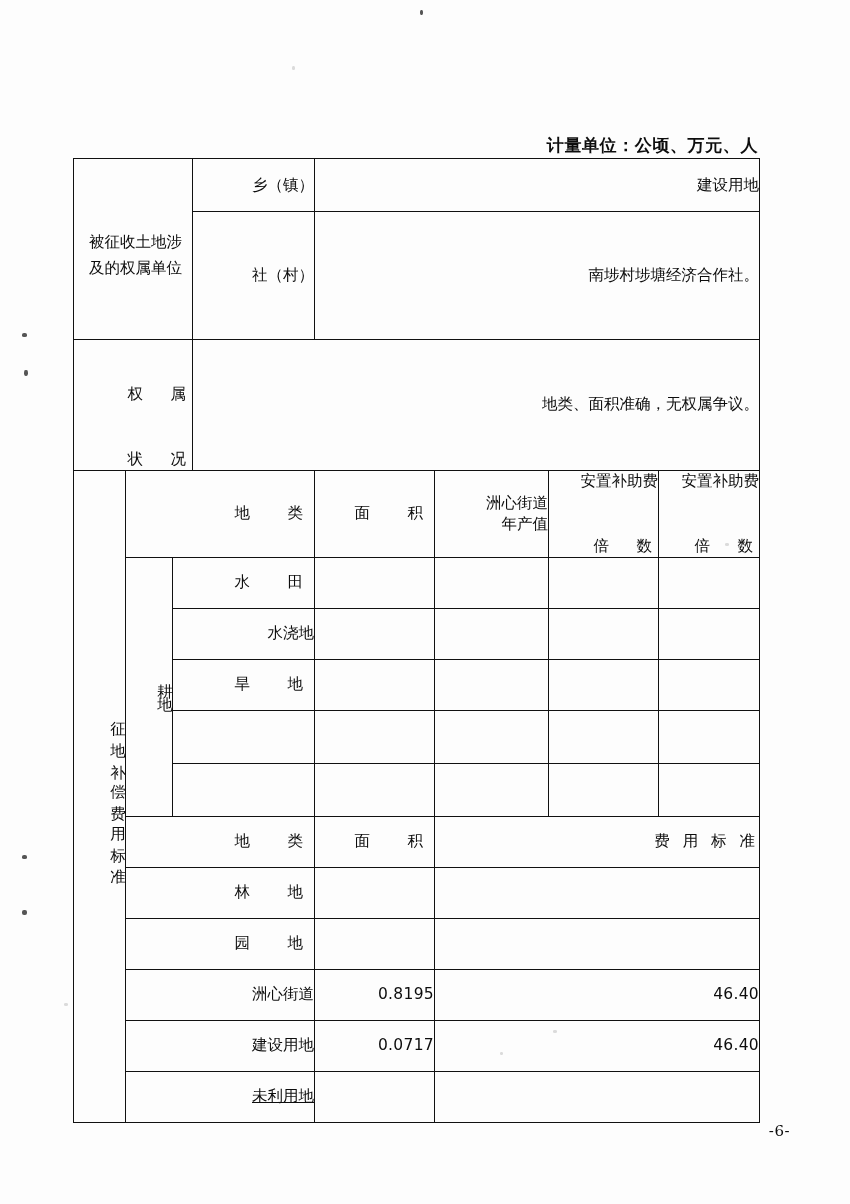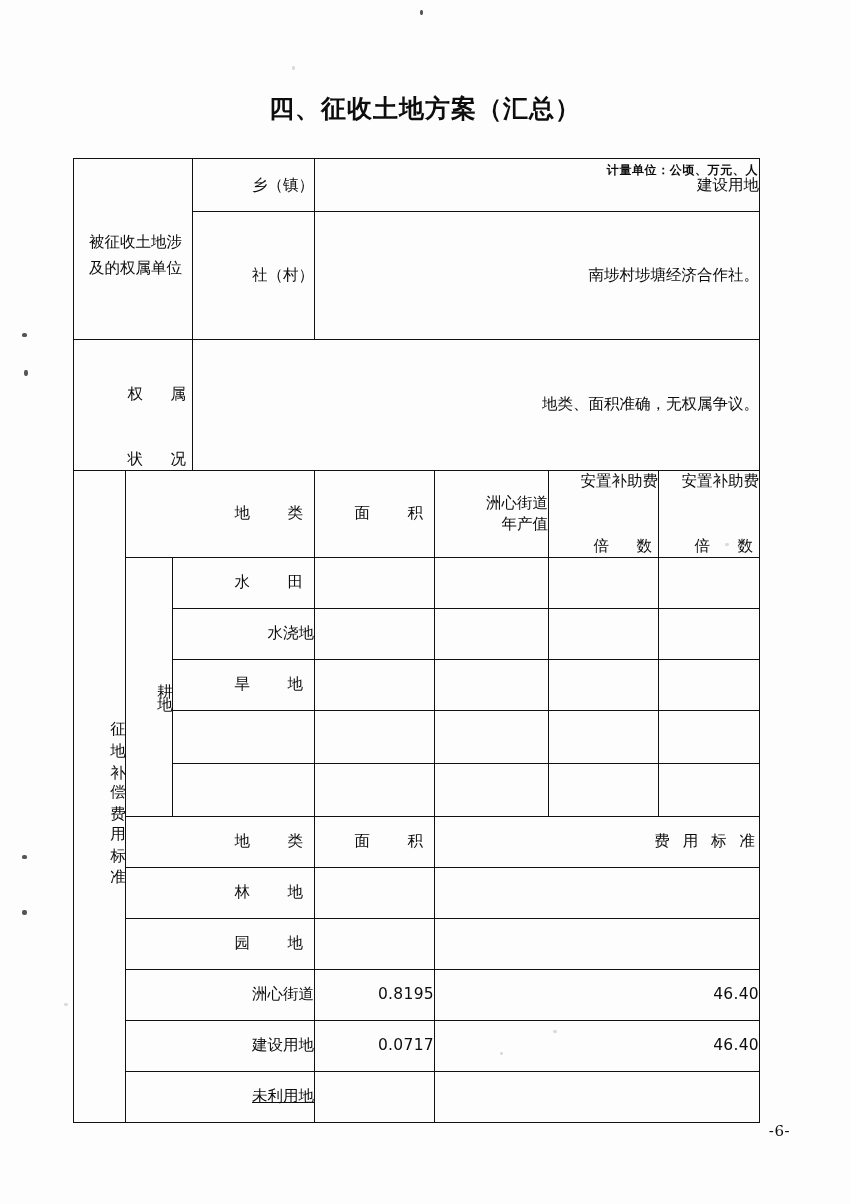--- a/index.html
+++ b/index.html
@@ -40,24 +40,23 @@
     text-align: center;
     font-size: 25px;
     font-weight: bold;
     letter-spacing: 1px;
     font-family: "DejaVu Sans", "Liberation Sans", sans-serif;
   }
   .unit-line {
     position: absolute;
     top: 134px;
     right: 92px;
-    font-size: 12px;
+    font-size: 17px;
     font-weight: bold;
     letter-spacing: .6px;
-    margin-top: 28px;
   }
 
   
   .tbl-wrap {
     position: absolute;
     left: 73px;
     top: 158px;
     width: 686px;
   }
   table.main {
@@ -121,21 +120,20 @@
   <div class="speck speck-faint" style="left:292px; top:66px; width:3px; height:4px;"></div>
   <div class="speck" style="left:22px; top:333px; width:5px; height:4px;"></div>
   <div class="speck" style="left:24px; top:370px; width:4px; height:6px;"></div>
   <div class="speck speck-faint" style="left:725px; top:543px; width:4px; height:3px;"></div>
   <div class="speck" style="left:22px; top:855px; width:5px; height:4px;"></div>
   <div class="speck" style="left:22px; top:910px; width:5px; height:5px;"></div>
   <div class="speck speck-faint" style="left:553px; top:1030px; width:4px; height:3px;"></div>
   <div class="speck speck-faint" style="left:500px; top:1052px; width:3px; height:3px;"></div>
   <div class="speck speck-faint" style="left:64px; top:1003px; width:4px; height:3px;"></div>
 
-  <div class="doc-title">四、征收土地方案（汇总）</div>
   <div class="unit-line">计量单位：公顷、万元、人</div>
 
   <div class="tbl-wrap">
     <table class="main">
       <colgroup>
         <col style="width:52px">
         <col style="width:47px">
         <col style="width:20px">
         <col style="width:122px">
         <col style="width:120px">

